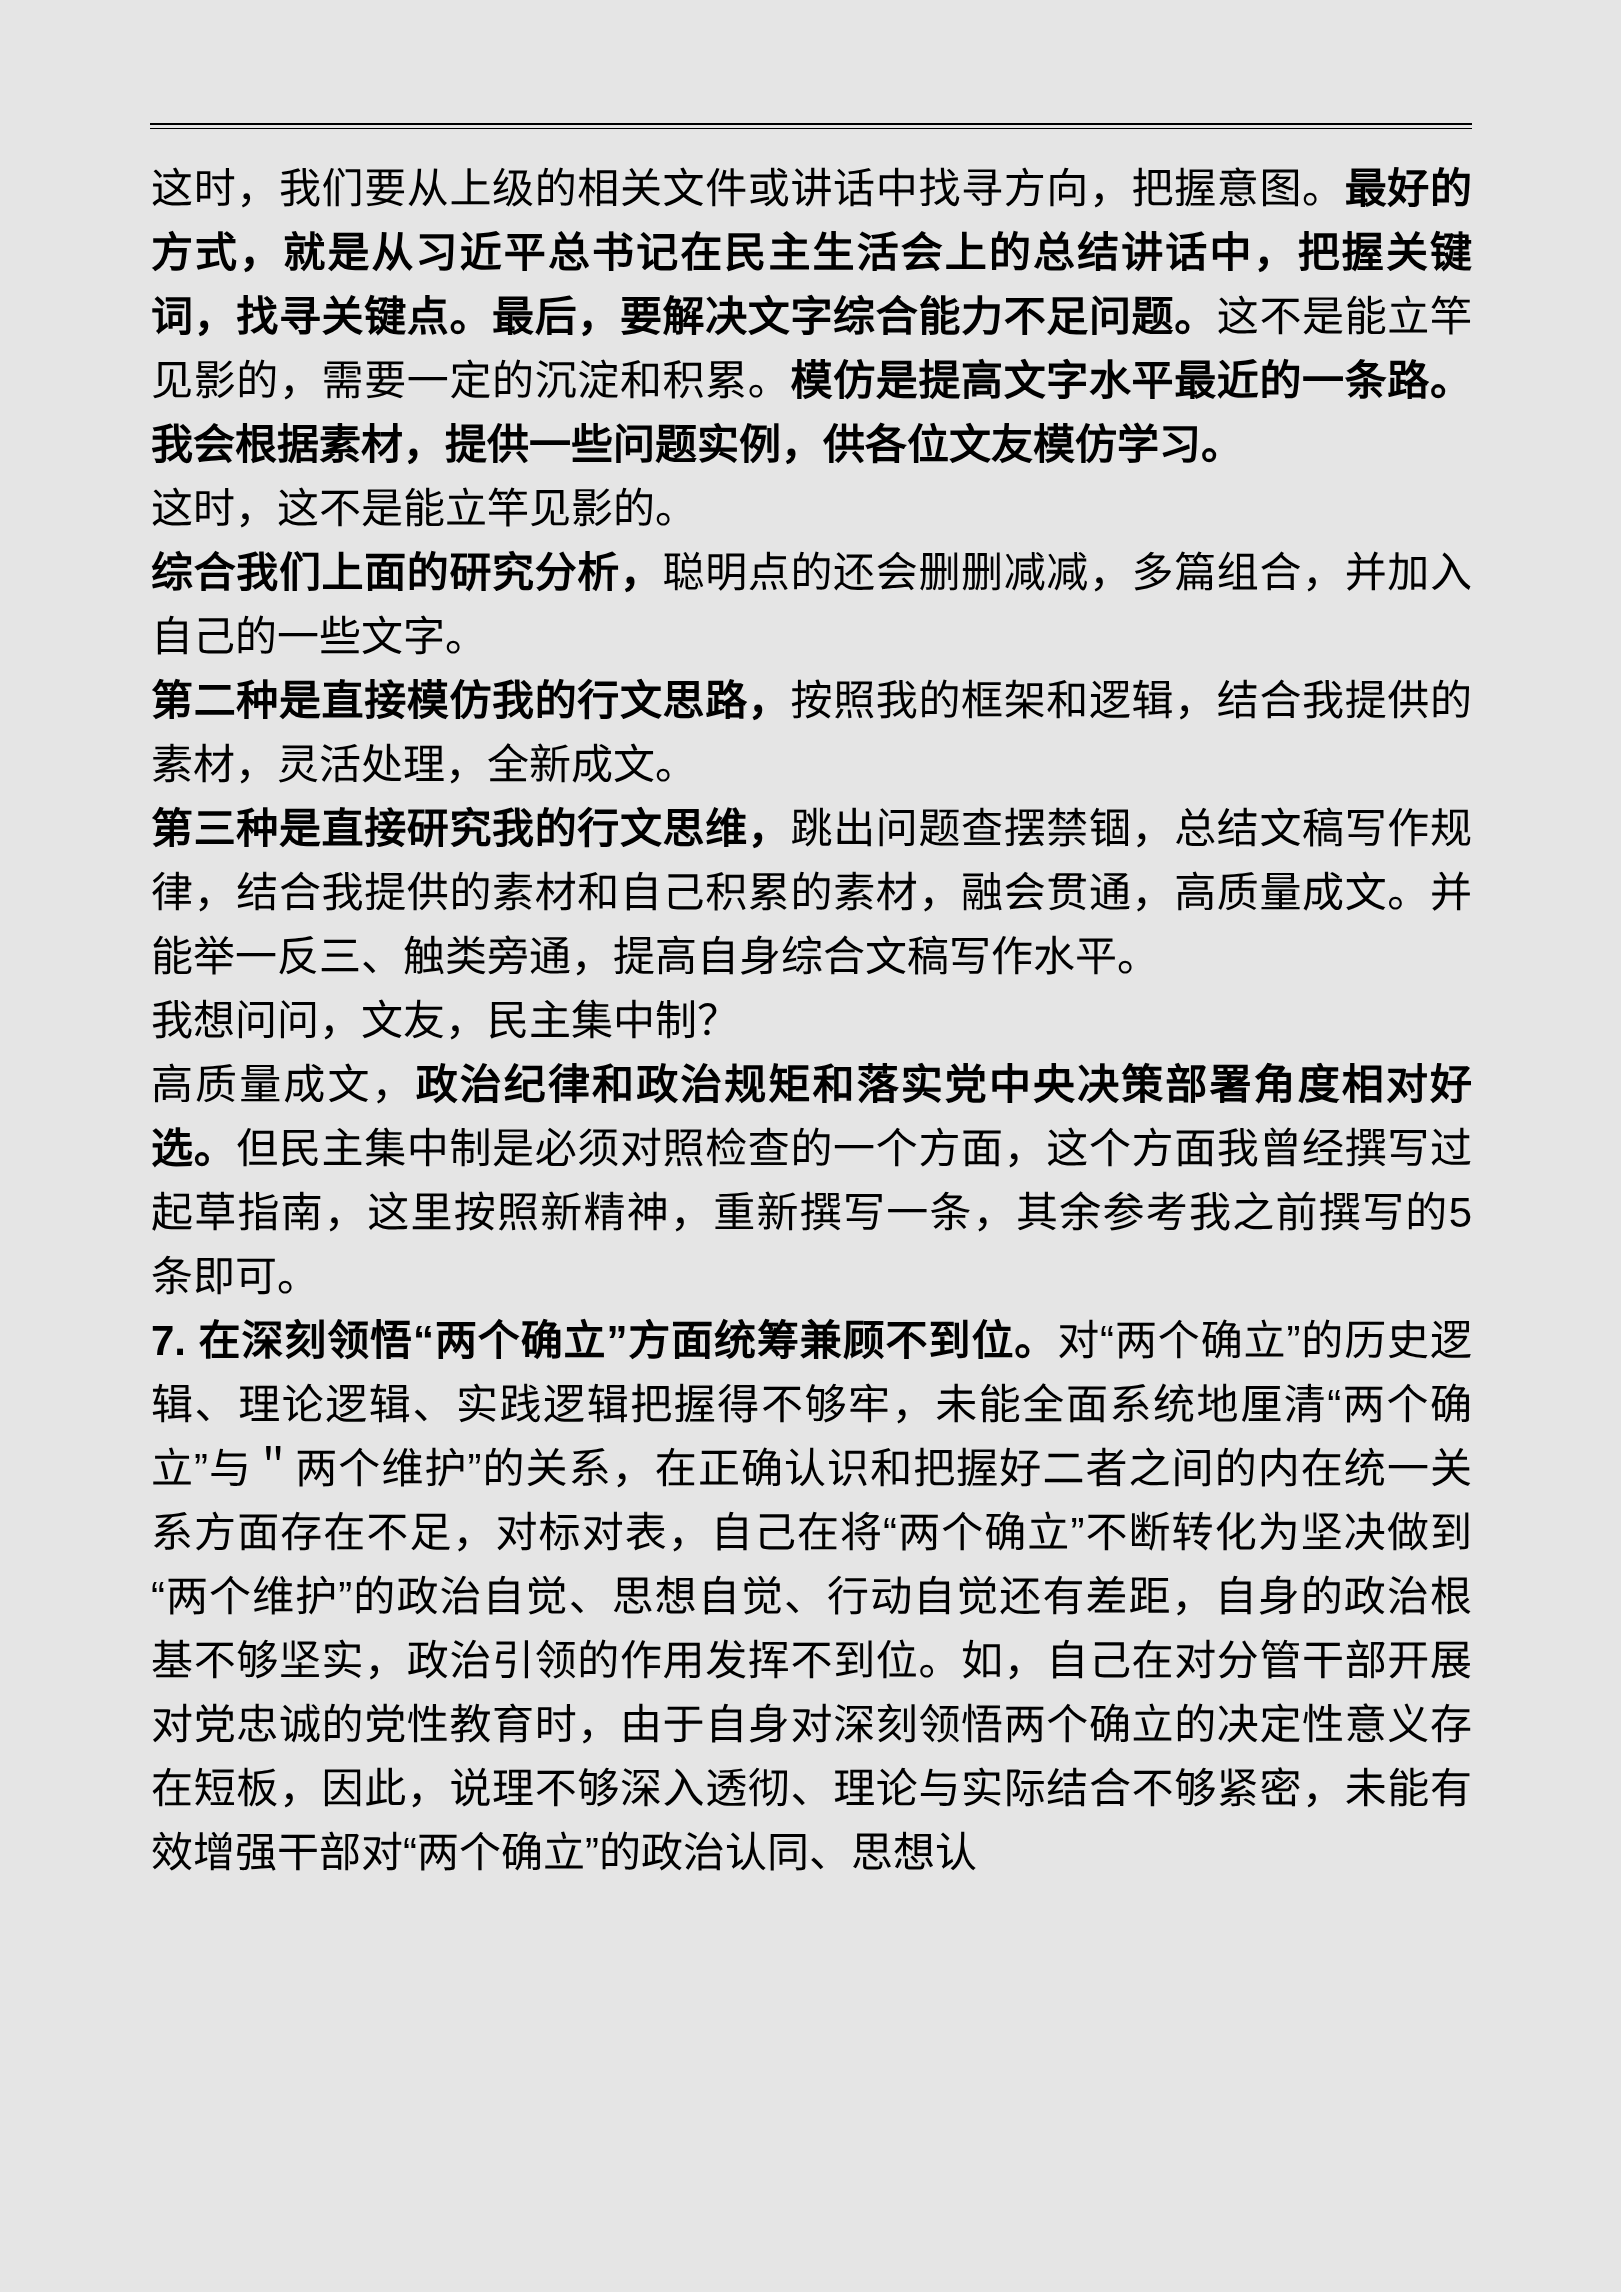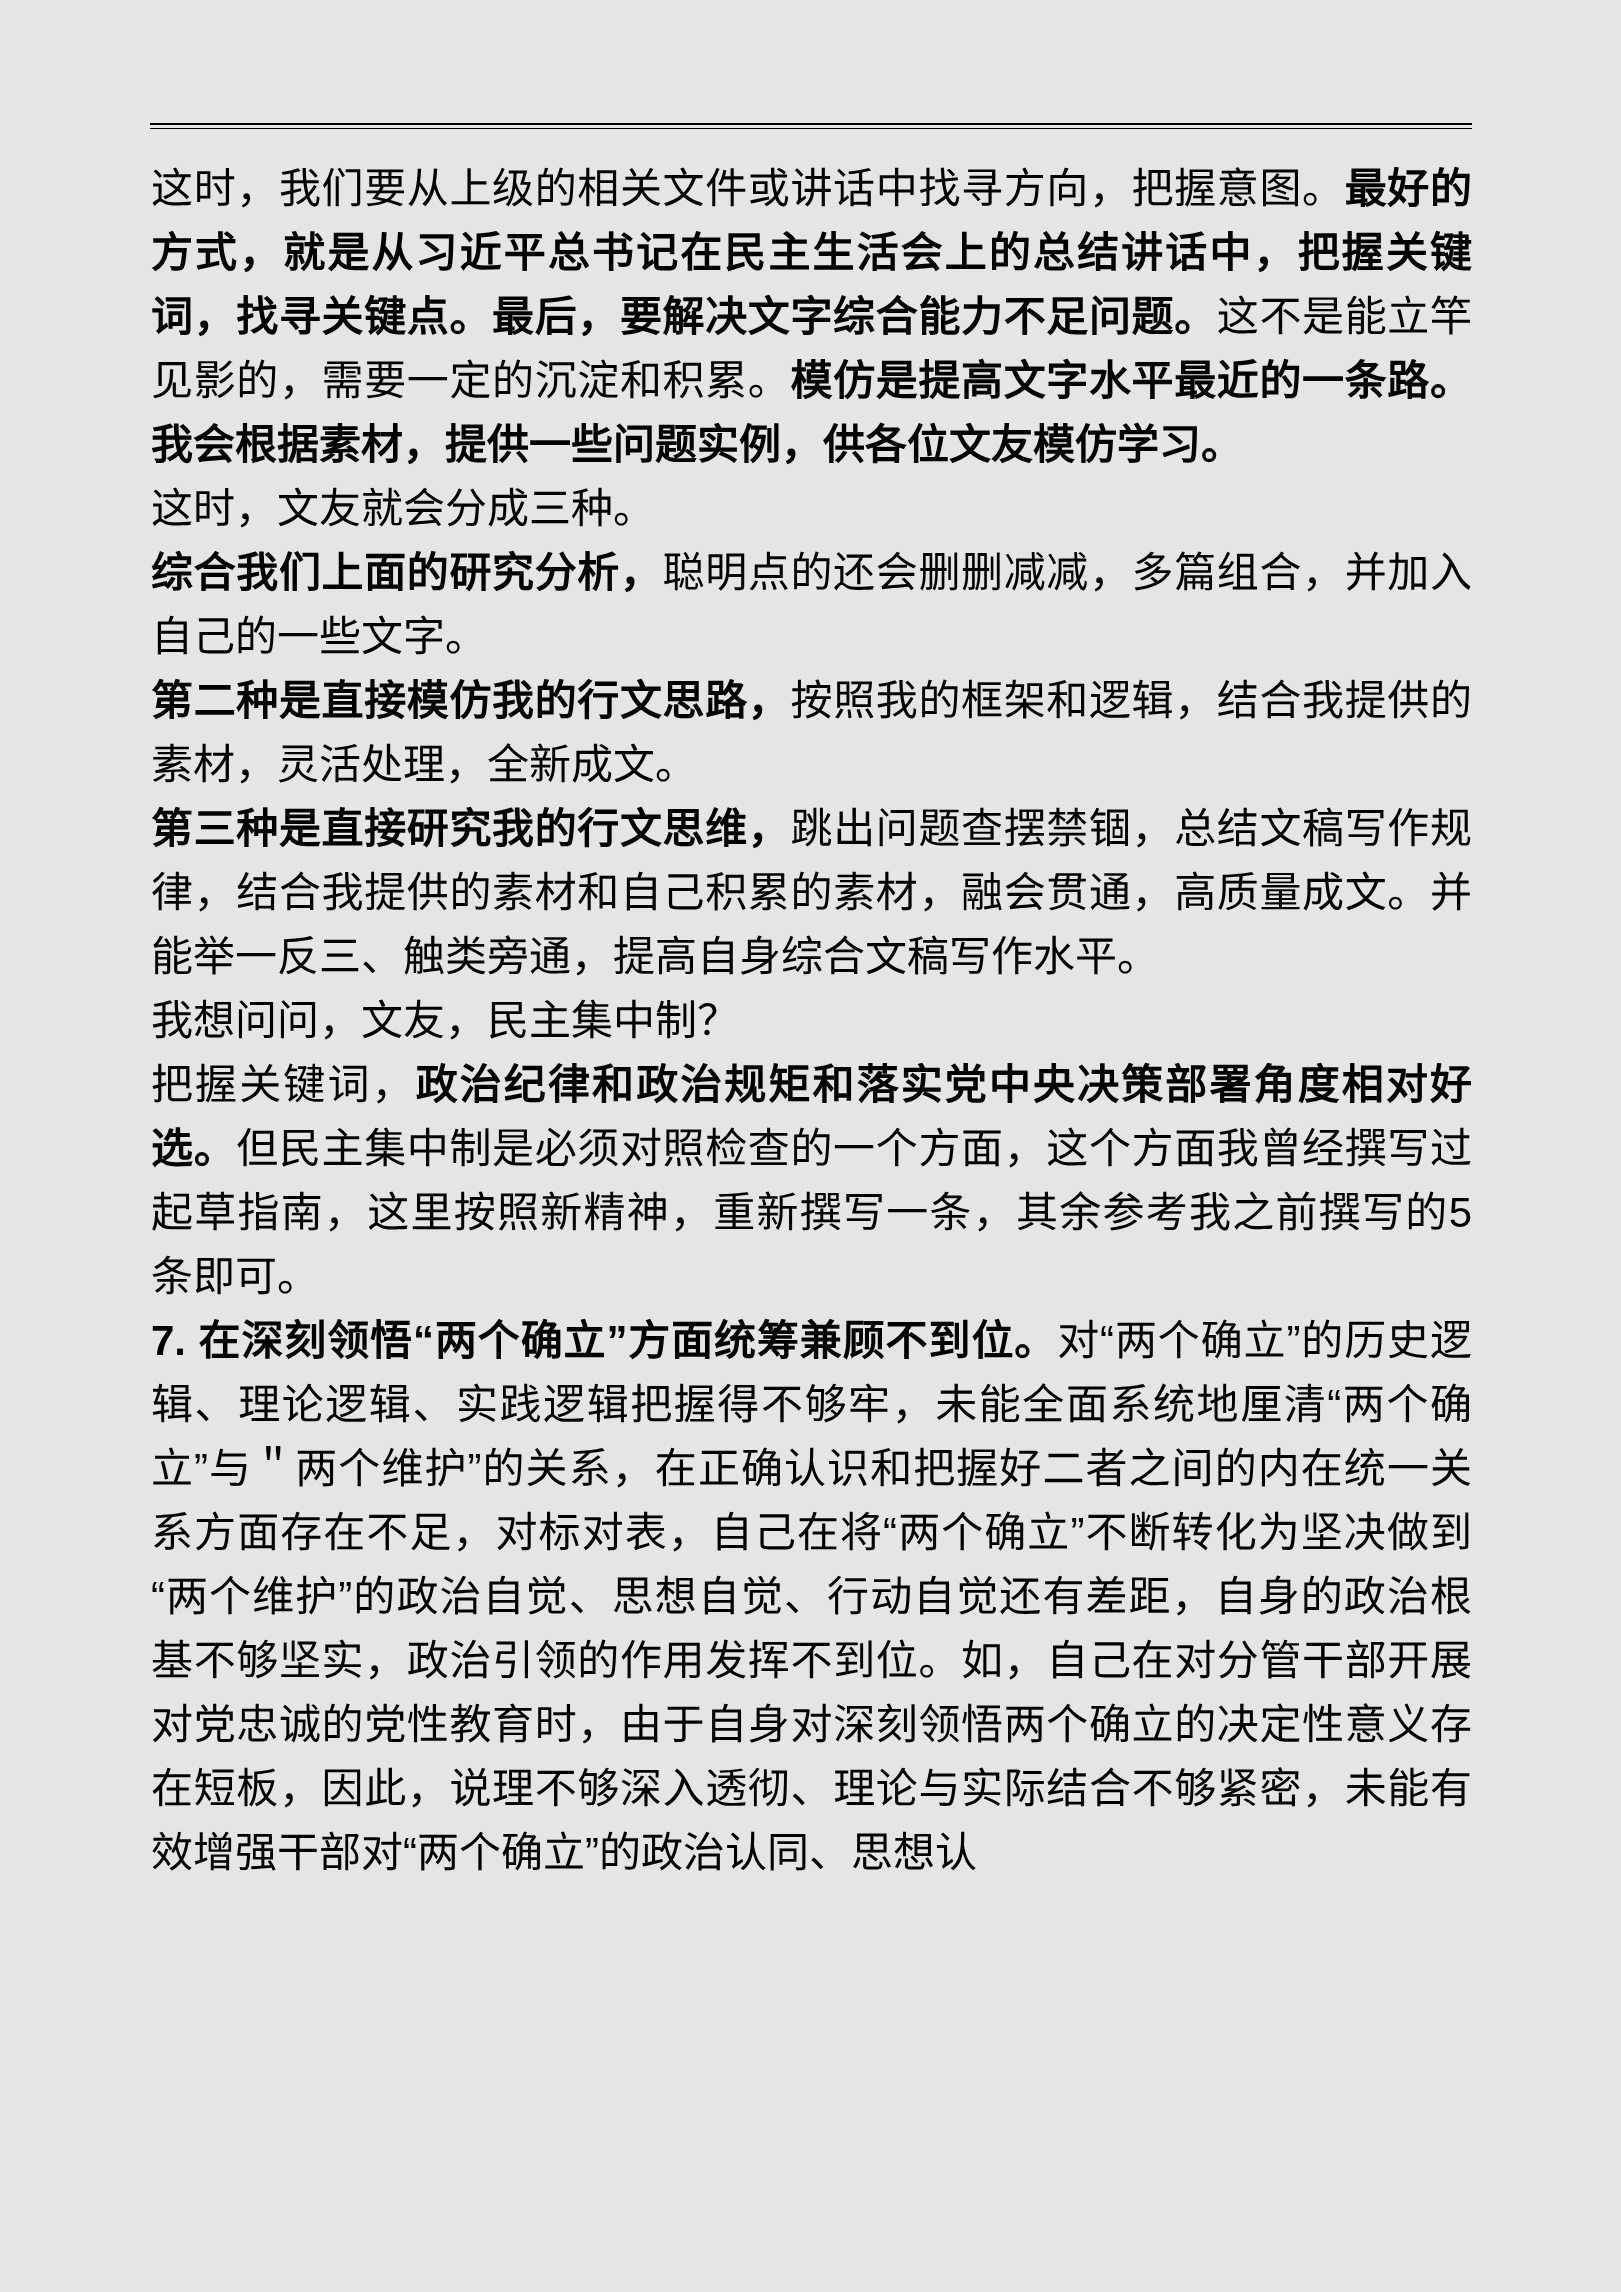--- a/index.html
+++ b/index.html
@@ -47,22 +47,22 @@
     font-weight: 400;
   }
 </style>
 </head>
 <body>
 
 <div class="page">
   <div class="header-rule"></div>
   <div class="doc-body" id="doc-body">
       <p><span class="run-normal">这时，我们要从上级的相关文件或讲话中找寻方向，把握意图。</span><span class="run-bold">最好的方式，就是从习近平总书记在民主生活会上的总结讲话中，把握关键词，找寻关键点。最后，要解决文字综合能力不足问题。</span><span class="run-normal">这不是能立竿见影的，需要一定的沉淀和积累。</span><span class="run-bold">模仿是提高文字水平最近的一条路。我会根据素材，提供一些问题实例，供各位文友模仿学习。</span></p>
-      <p><span class="run-normal">这时，文友就会分成三种。</span></p>
+      <p><span class="run-normal">这时，这不是能立竿见影的。</span></p>
       <p><span class="run-bold">综合我们上面的研究分析，</span><span class="run-normal">聪明点的还会删删减减，多篇组合，并加入自己的一些文字。</span></p>
       <p><span class="run-bold">第二种是直接模仿我的行文思路，</span><span class="run-normal">按照我的框架和逻辑，结合我提供的素材，灵活处理，全新成文。</span></p>
       <p><span class="run-bold">第三种是直接研究我的行文思维，</span><span class="run-normal">跳出问题查摆禁锢，总结文稿写作规律，结合我提供的素材和自己积累的素材，融会贯通，高质量成文。并能举一反三、触类旁通，提高自身综合文稿写作水平。</span></p>
       <p><span class="run-normal">我想问问，文友，民主集中制？</span></p>
-      <p><span class="run-normal">把握关键词，</span><span class="run-bold">政治纪律和政治规矩和落实党中央决策部署角度相对好选。</span><span class="run-normal">但民主集中制是必须对照检查的一个方面，这个方面我曾经撰写过起草指南，这里按照新精神，重新撰写一条，其余参考我之前撰写的5条即可。</span></p>
+      <p><span class="run-normal">高质量成文，</span><span class="run-bold">政治纪律和政治规矩和落实党中央决策部署角度相对好选。</span><span class="run-normal">但民主集中制是必须对照检查的一个方面，这个方面我曾经撰写过起草指南，这里按照新精神，重新撰写一条，其余参考我之前撰写的5条即可。</span></p>
       <p><span class="run-bold">7. 在深刻领悟“两个确立”方面统筹兼顾不到位。</span><span class="run-normal">对“两个确立”的历史逻辑、理论逻辑、实践逻辑把握得不够牢，未能全面系统地厘清“两个确立”与＂两个维护”的关系，在正确认识和把握好二者之间的内在统一关系方面存在不足，对标对表，自己在将“两个确立”不断转化为坚决做到“两个维护”的政治自觉、思想自觉、行动自觉还有差距，自身的政治根基不够坚实，政治引领的作用发挥不到位。如，自己在对分管干部开展对党忠诚的党性教育时，由于自身对深刻领悟两个确立的决定性意义存在短板，因此，说理不够深入透彻、理论与实际结合不够紧密，未能有效增强干部对“两个确立”的政治认同、思想认</span></p>
     </div>
 </div>
 
 
 </body></html>

